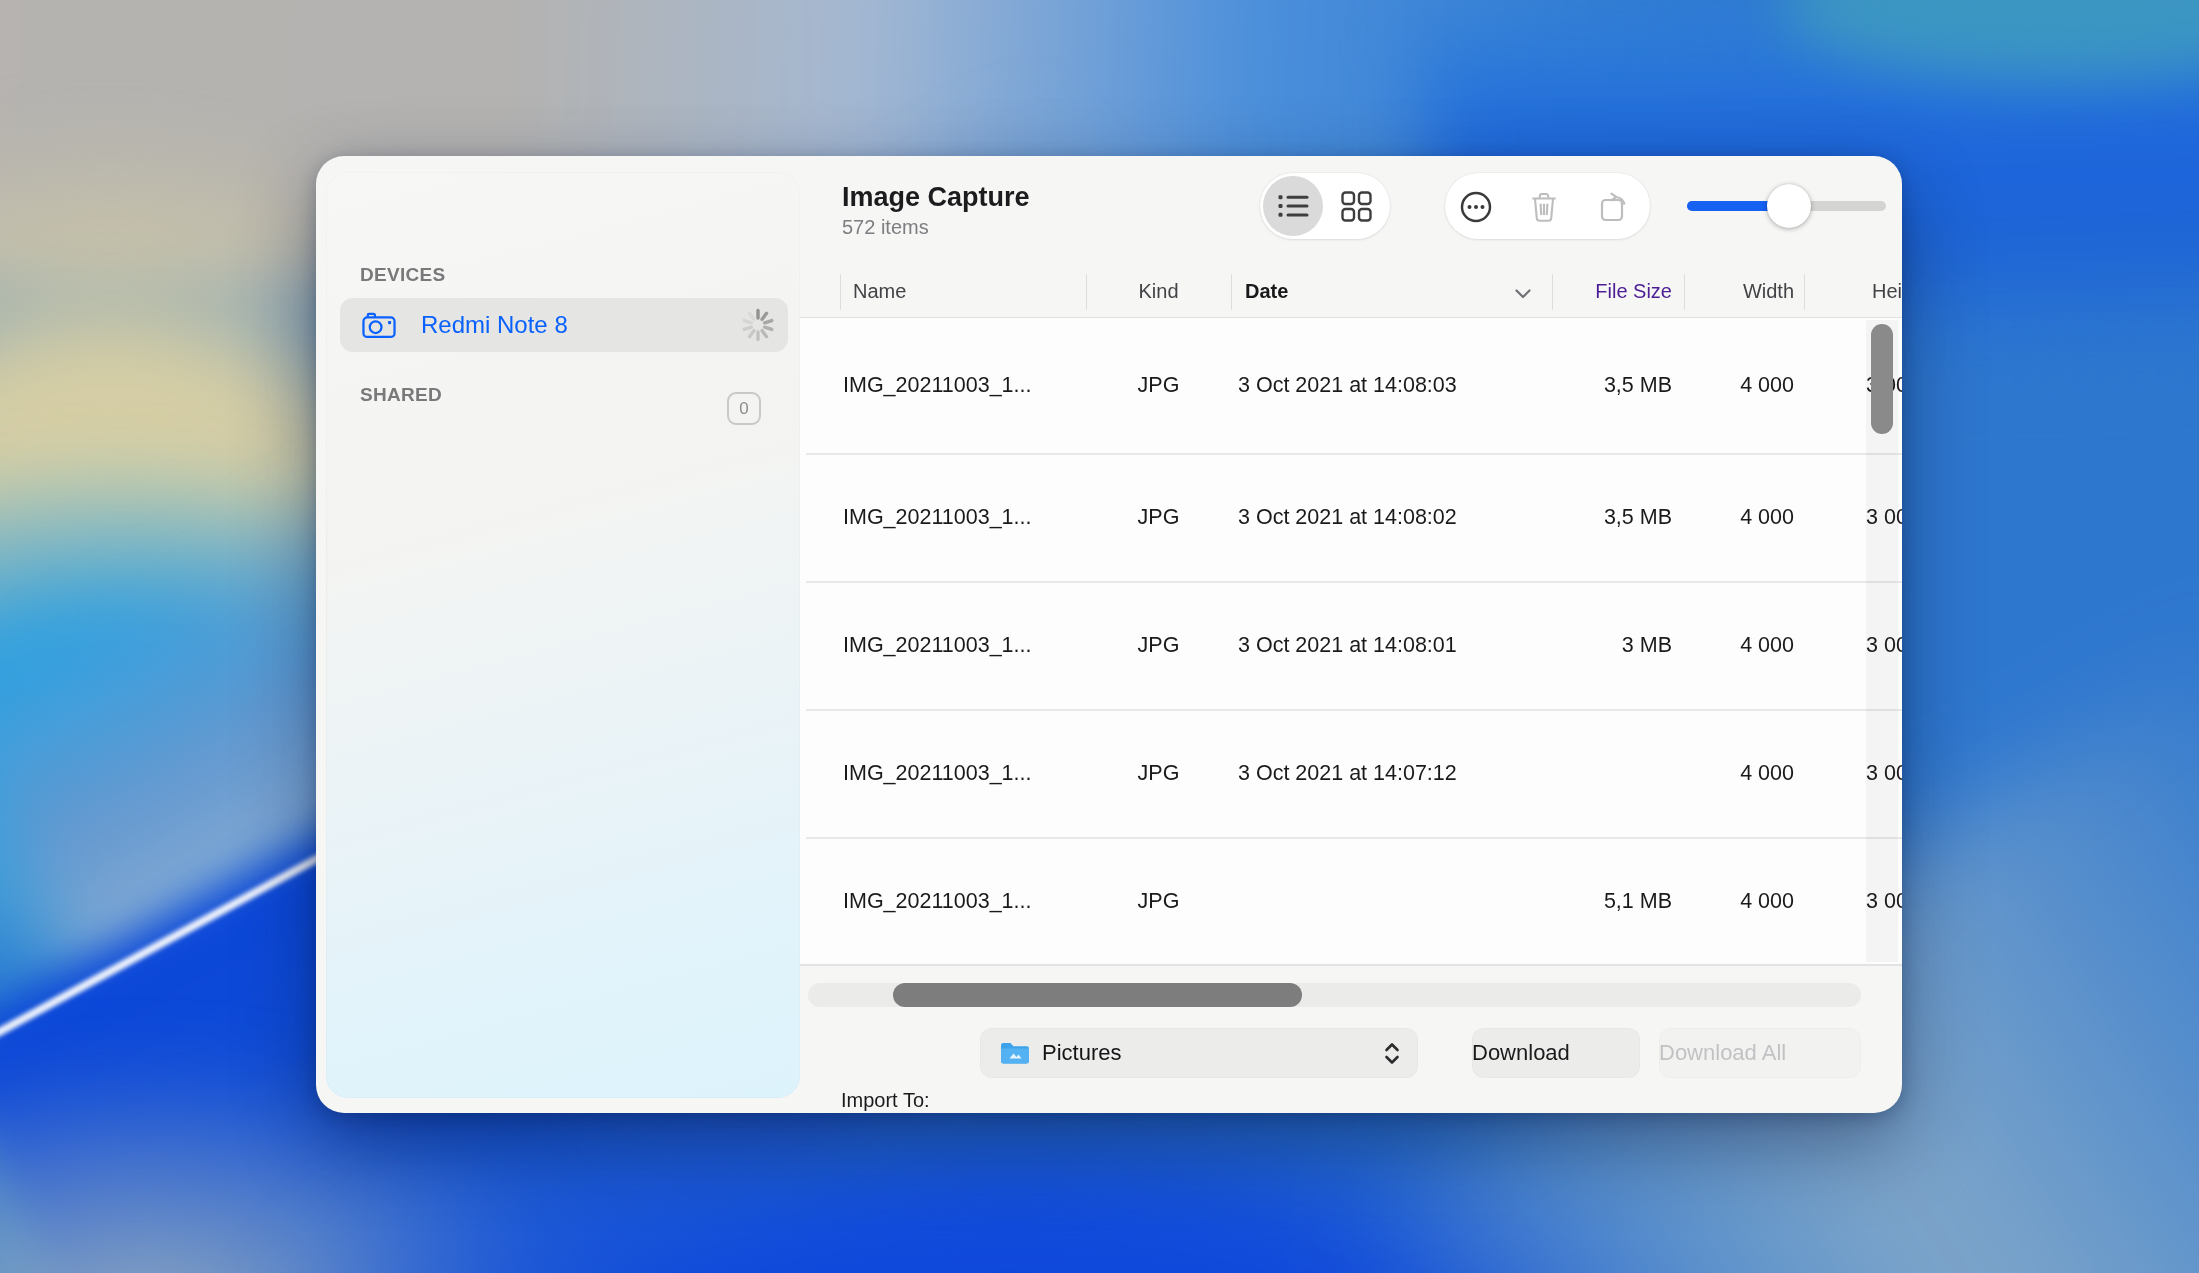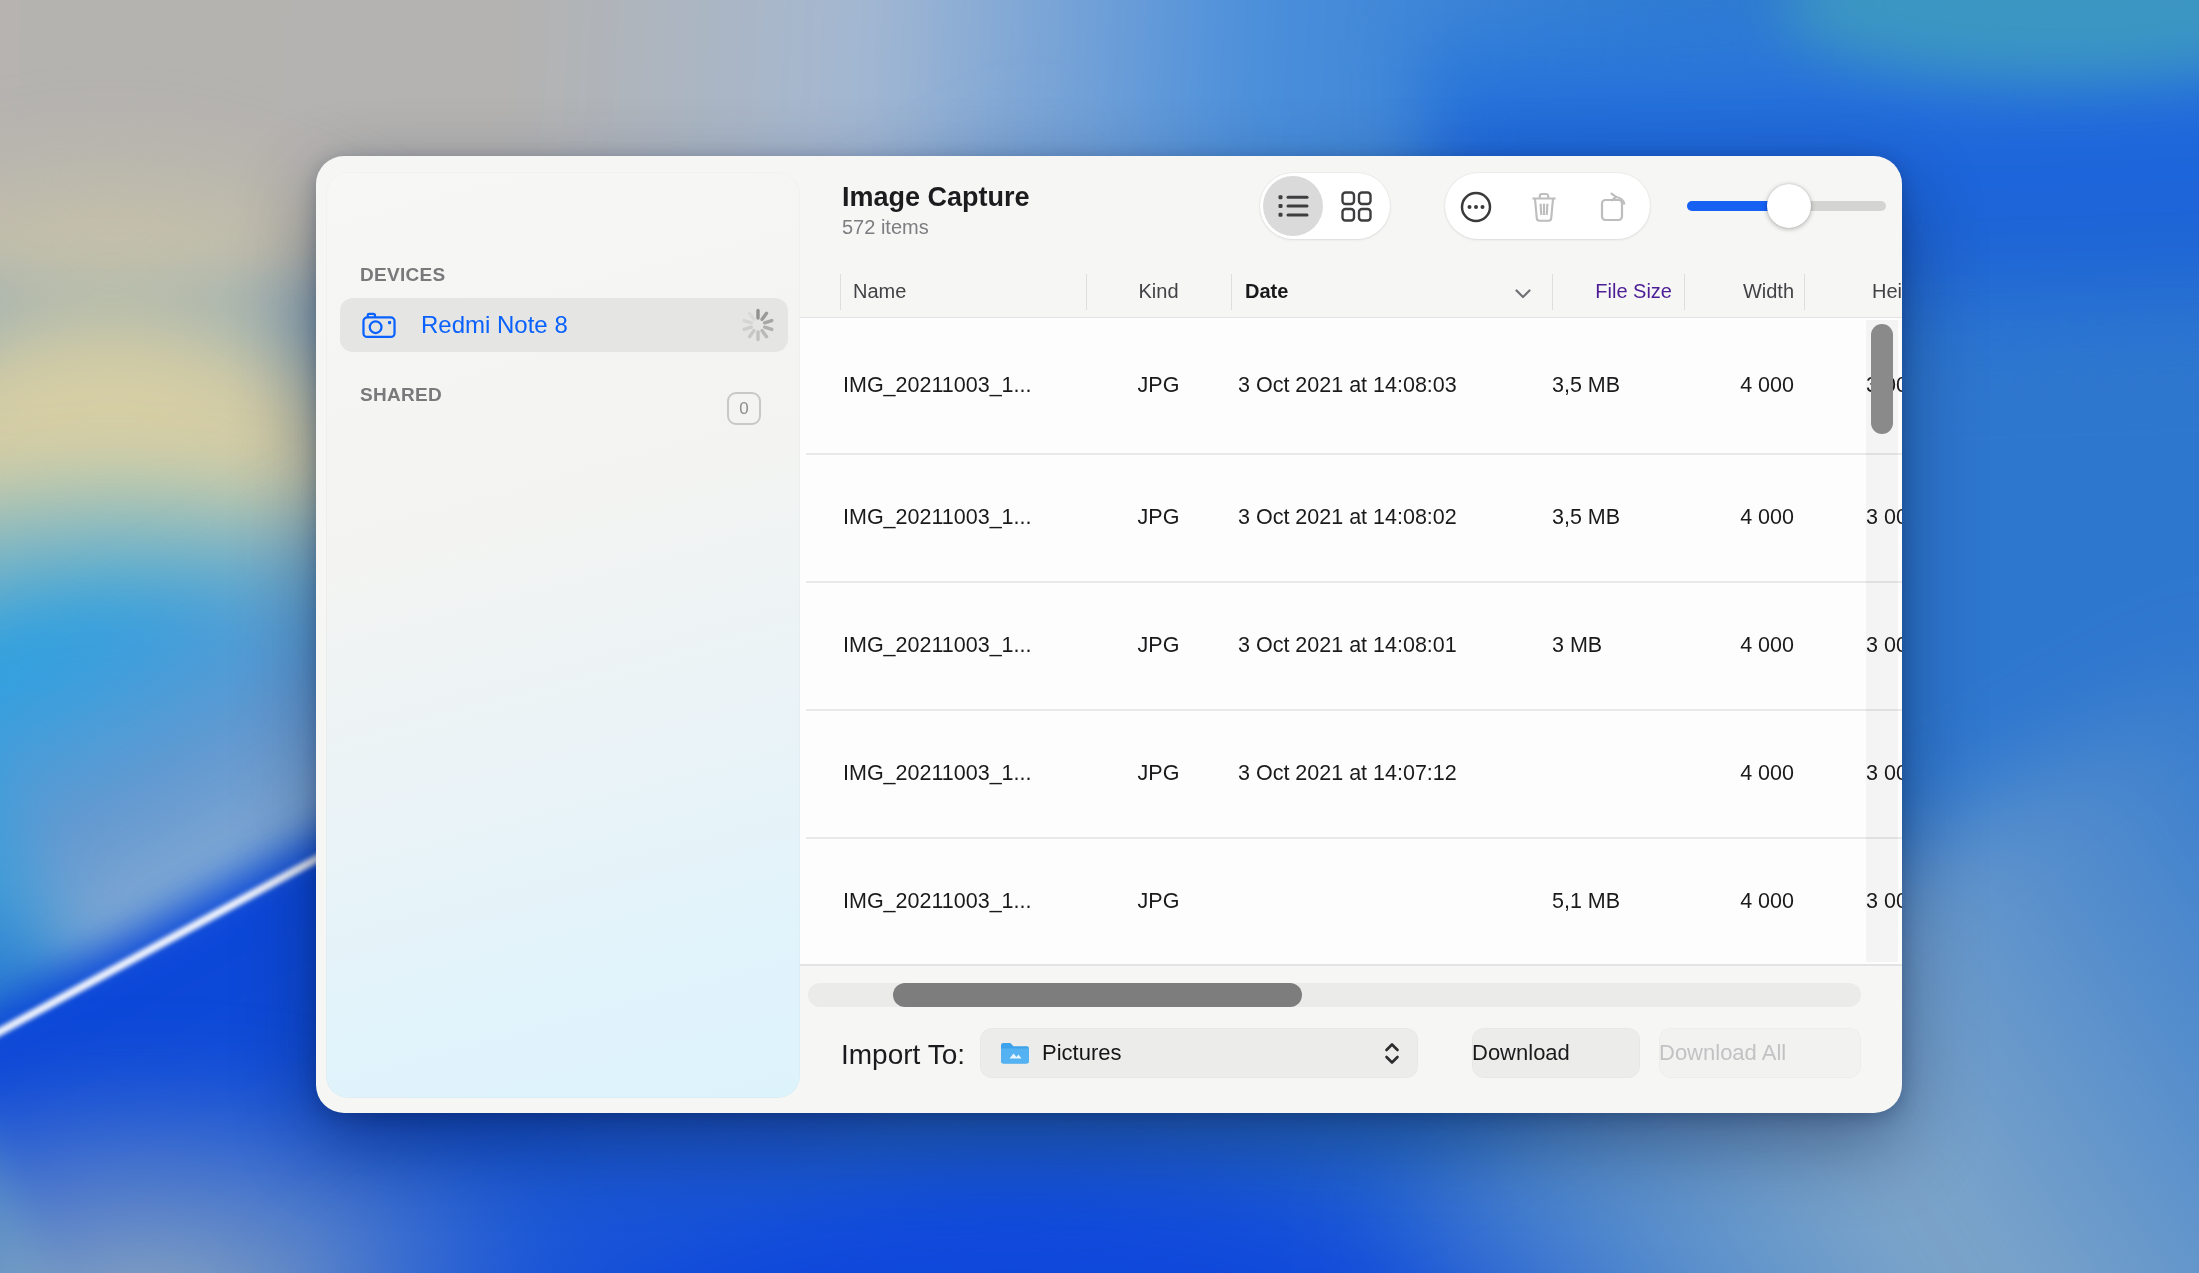--- a/index.html
+++ b/index.html
@@ -86,34 +86,34 @@
   .hheight{position:absolute;left:1556px;top:124px;font-size:20px;color:#434347;white-space:nowrap;}
   .hline{position:absolute;left:484px;top:161px;width:1102px;height:1px;background:#e2e2e2;}
 
   
   .rows-bg{position:absolute;left:484px;top:162px;width:1102px;height:646px;background:#fdfdfd;}
   .t-row{position:absolute;left:484px;width:1102px;height:128px;font-size:21.5px;color:#1a1a1c;}
   .t-row .c{position:absolute;top:0;height:128px;line-height:128px;white-space:nowrap;}
   .c-name{left:43px;}
   .c-kind{left:286px;width:145px;text-align:center;}
   .c-date{left:438px;}
-  .c-size{left:752px;width:120px;text-align:left;}
+  .c-size{left:752px;width:120px;text-align:right;}
   .c-width{left:884px;width:110px;text-align:right;}
   .c-height{left:1066px;}
   .row-sep{position:absolute;left:490px;width:1096px;height:1.5px;background:#e9e9e9;}
   .table-bottom{position:absolute;left:484px;top:808px;width:1102px;height:1.5px;background:#e3e3e3;}
 
   
   .vsb-track{position:absolute;left:1550px;top:164px;width:32px;height:642px;background:rgba(0,0,0,.035);}
   .vsb-thumb{position:absolute;left:1555px;top:168px;width:22px;height:110px;border-radius:11px;background:#8a8a8a;}
   .hsb-track{position:absolute;left:492px;top:827px;width:1053px;height:24px;border-radius:12px;background:#ebebea;}
   .hsb-thumb{position:absolute;left:85px;top:0;width:409px;height:24px;border-radius:12px;background:#7d7d7d;}
 
   
-  .import-label{position:absolute;left:525px;top:883px;font-size:28px;color:#1b1b1d;}
+  .import-label{position:absolute;left:525px;top:933px;font-size:20px;color:#1b1b1d;}
   .dest-select{position:absolute;left:664px;top:872px;width:438px;height:50px;border-radius:12px;background:#ececea;
                box-shadow:inset 0 0 0 1px rgba(0,0,0,.02);}
   .dest-select .folder{position:absolute;left:20px;top:13px;}
   .dest-select .dest-text{position:absolute;left:62px;top:0;height:50px;line-height:50px;font-size:22px;color:#151517;}
   .dest-select .updown{position:absolute;right:16px;top:13px;}
   .btn{position:absolute;top:872px;height:50px;border-radius:12px;background:#ececea;
        line-height:50px;font-size:22px;color:#1b1b1d;box-shadow:inset 0 0 0 1px rgba(0,0,0,.02);}
   .btn.download{left:1156px;width:168px;}
   .btn.download-all{left:1343px;width:202px;background:#f2f2f1;color:#c2c2c4;}
 </style>

